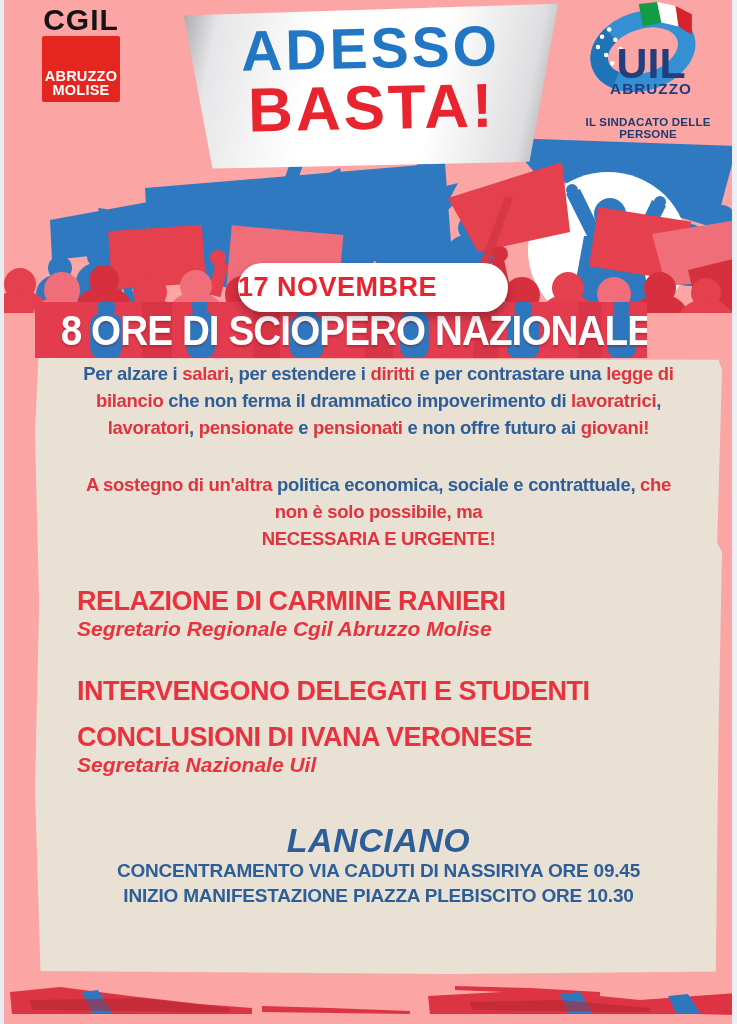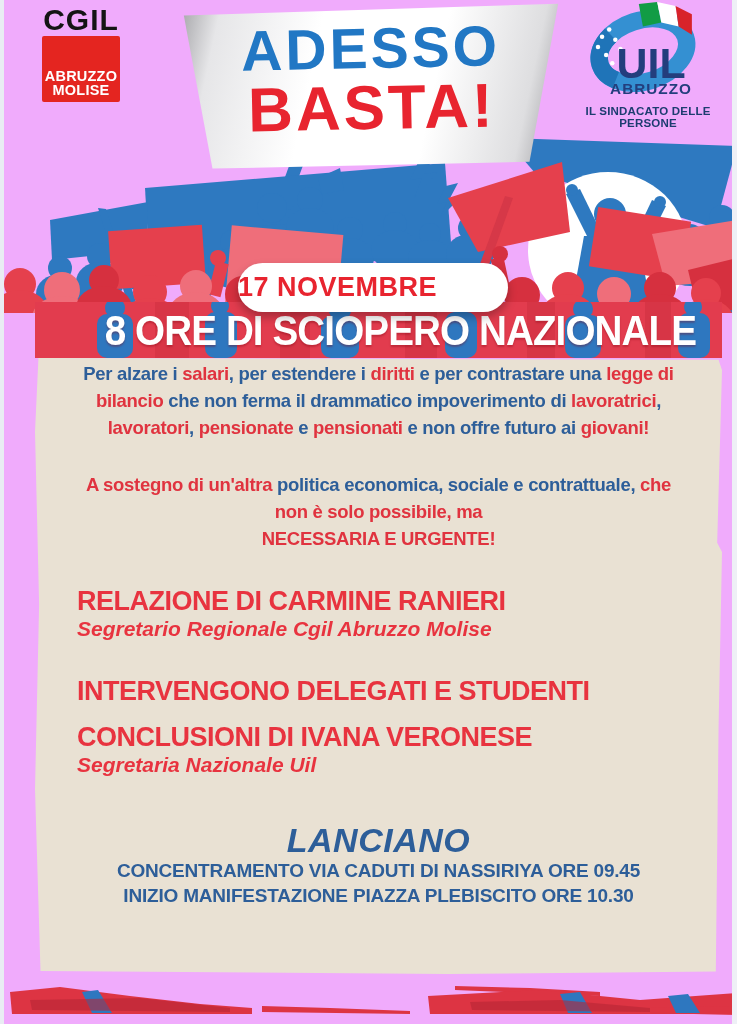--- a/index.html
+++ b/index.html
@@ -1,16 +1,16 @@
 <!DOCTYPE html>
 <html><head>
 <meta charset="utf-8">
 <style>
   html,body{margin:0;padding:0;background:#fff;}
-  .page{position:relative;width:737px;height:1024px;background:#f0abfc;overflow:hidden;
+  .page{position:relative;width:737px;height:1024px;background:#fca5a5;overflow:hidden;
         font-family:"Liberation Sans","DejaVu Sans",sans-serif;}
   .edge{position:absolute;top:0;height:100%;z-index:9;}
   .edge-left{left:0;width:4px;background:#e9ecf3;}
   .edge-right{right:0;width:5px;background:#eef0f6;}
 
   
   .cgil{position:absolute;left:38px;top:6px;width:86px;text-align:center;z-index:5;}
   .cgil-name{font-size:30px;line-height:28px;font-weight:bold;color:#141414;letter-spacing:1px;}
   .cgil-box{margin:2px auto 0;width:78px;height:61px;background:#e42520;border-radius:2px;
             display:flex;flex-direction:column;justify-content:flex-end;padding-bottom:5px;}
@@ -19,33 +19,33 @@
   
   .sign{position:absolute;left:180px;top:2px;width:382px;height:170px;z-index:4;
         clip-path:polygon(1% 8%,99% 1%,91.5% 94%,8.5% 98%);
         background:linear-gradient(102deg,#a2a2a6 0%,#e6e6e8 10%,#ffffff 35%,#ffffff 65%,#dedee0 88%,#909094 100%);}
   .sign-inner{padding-top:17px;text-align:center;transform:rotate(-1.2deg);}
   .sign-l1{font-size:57px;line-height:58px;font-weight:bold;color:#2177c4;letter-spacing:3px;}
   .sign-l2{font-size:62px;line-height:62px;font-weight:bold;color:#e8242f;letter-spacing:3px;}
 
   
   .uil{position:absolute;left:566px;top:2px;width:164px;text-align:center;z-index:5;}
-  .uil-tag{font-size:11.5px;font-weight:bold;color:#1d3c70;letter-spacing:0.2px;margin-top:1px;}
+  .uil-tag{font-size:11.5px;font-weight:bold;color:#1d3c70;letter-spacing:0.2px;margin-top:12px;}
 
   
   .crowd{position:absolute;left:0;top:138px;width:737px;height:175px;z-index:1;}
 
   
   .pill{position:absolute;left:238px;top:263px;width:270px;height:49px;background:#fff;
         border-radius:26px;z-index:3;box-shadow:0 5px 10px rgba(0,0,0,.28);
         text-align:left;line-height:49px;font-size:27px;font-weight:bold;color:#e8242f;letter-spacing:0.5px;}
 
   
-  .stripe{position:absolute;left:35px;top:302px;width:687px;height:56px;background:#e23c4e;z-index:2;
-          text-align:right;line-height:58px;white-space:nowrap;overflow:hidden;}
+  .stripe{position:absolute;left:35px;top:302px;width:612px;height:56px;background:#e23c4e;z-index:2;
+          text-align:left;line-height:58px;white-space:nowrap;overflow:hidden;}
   .stripe svg{position:absolute;left:0;top:0;width:100%;height:100%;}
   .stripe-text{position:relative;display:inline-block;color:#fff;font-weight:bold;font-size:42px;
                letter-spacing:-1px;transform:scaleX(0.92);transform-origin:center;
                text-shadow:0 2px 2px rgba(130,10,20,.35);}
 
   
   .panel{position:absolute;left:35px;top:358px;width:687px;height:616px;background:#e9e1d3;z-index:2;
          padding-top:2px;box-sizing:border-box;
          clip-path:polygon(0.5% 0%,99.5% 0.3%,100% 2%,99.3% 30%,100% 31.5%,99.5% 60%,99.1% 99.6%,60% 100%,0.8% 99.5%,0% 70%,0.6% 40%,0% 12%);}
   .para{width:684px;margin:0 auto;text-align:center;font-weight:bold;font-size:18.5px;

